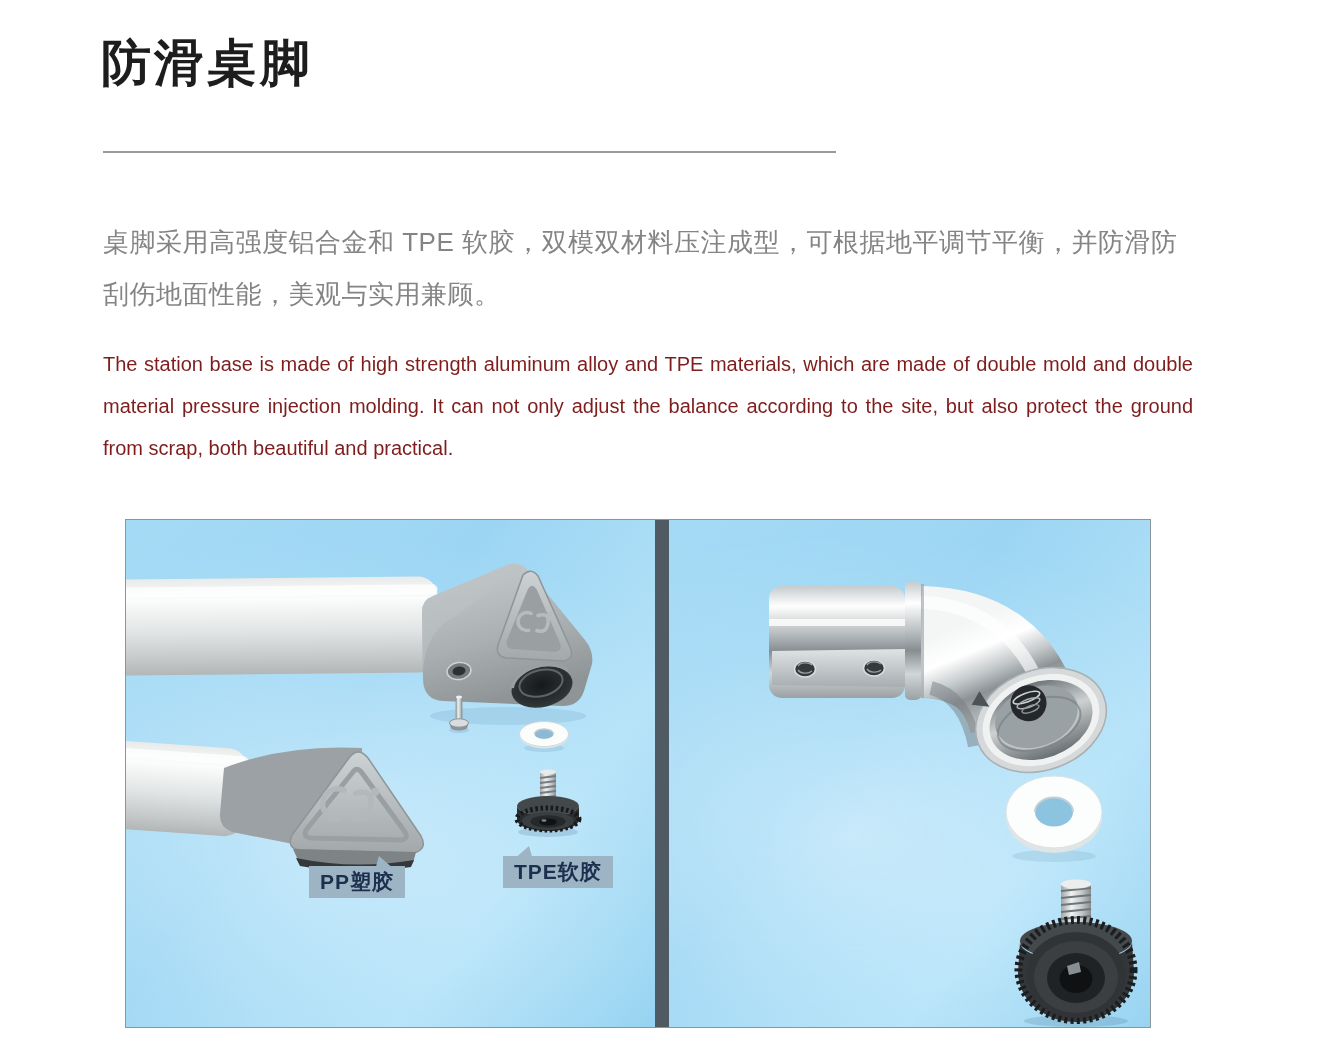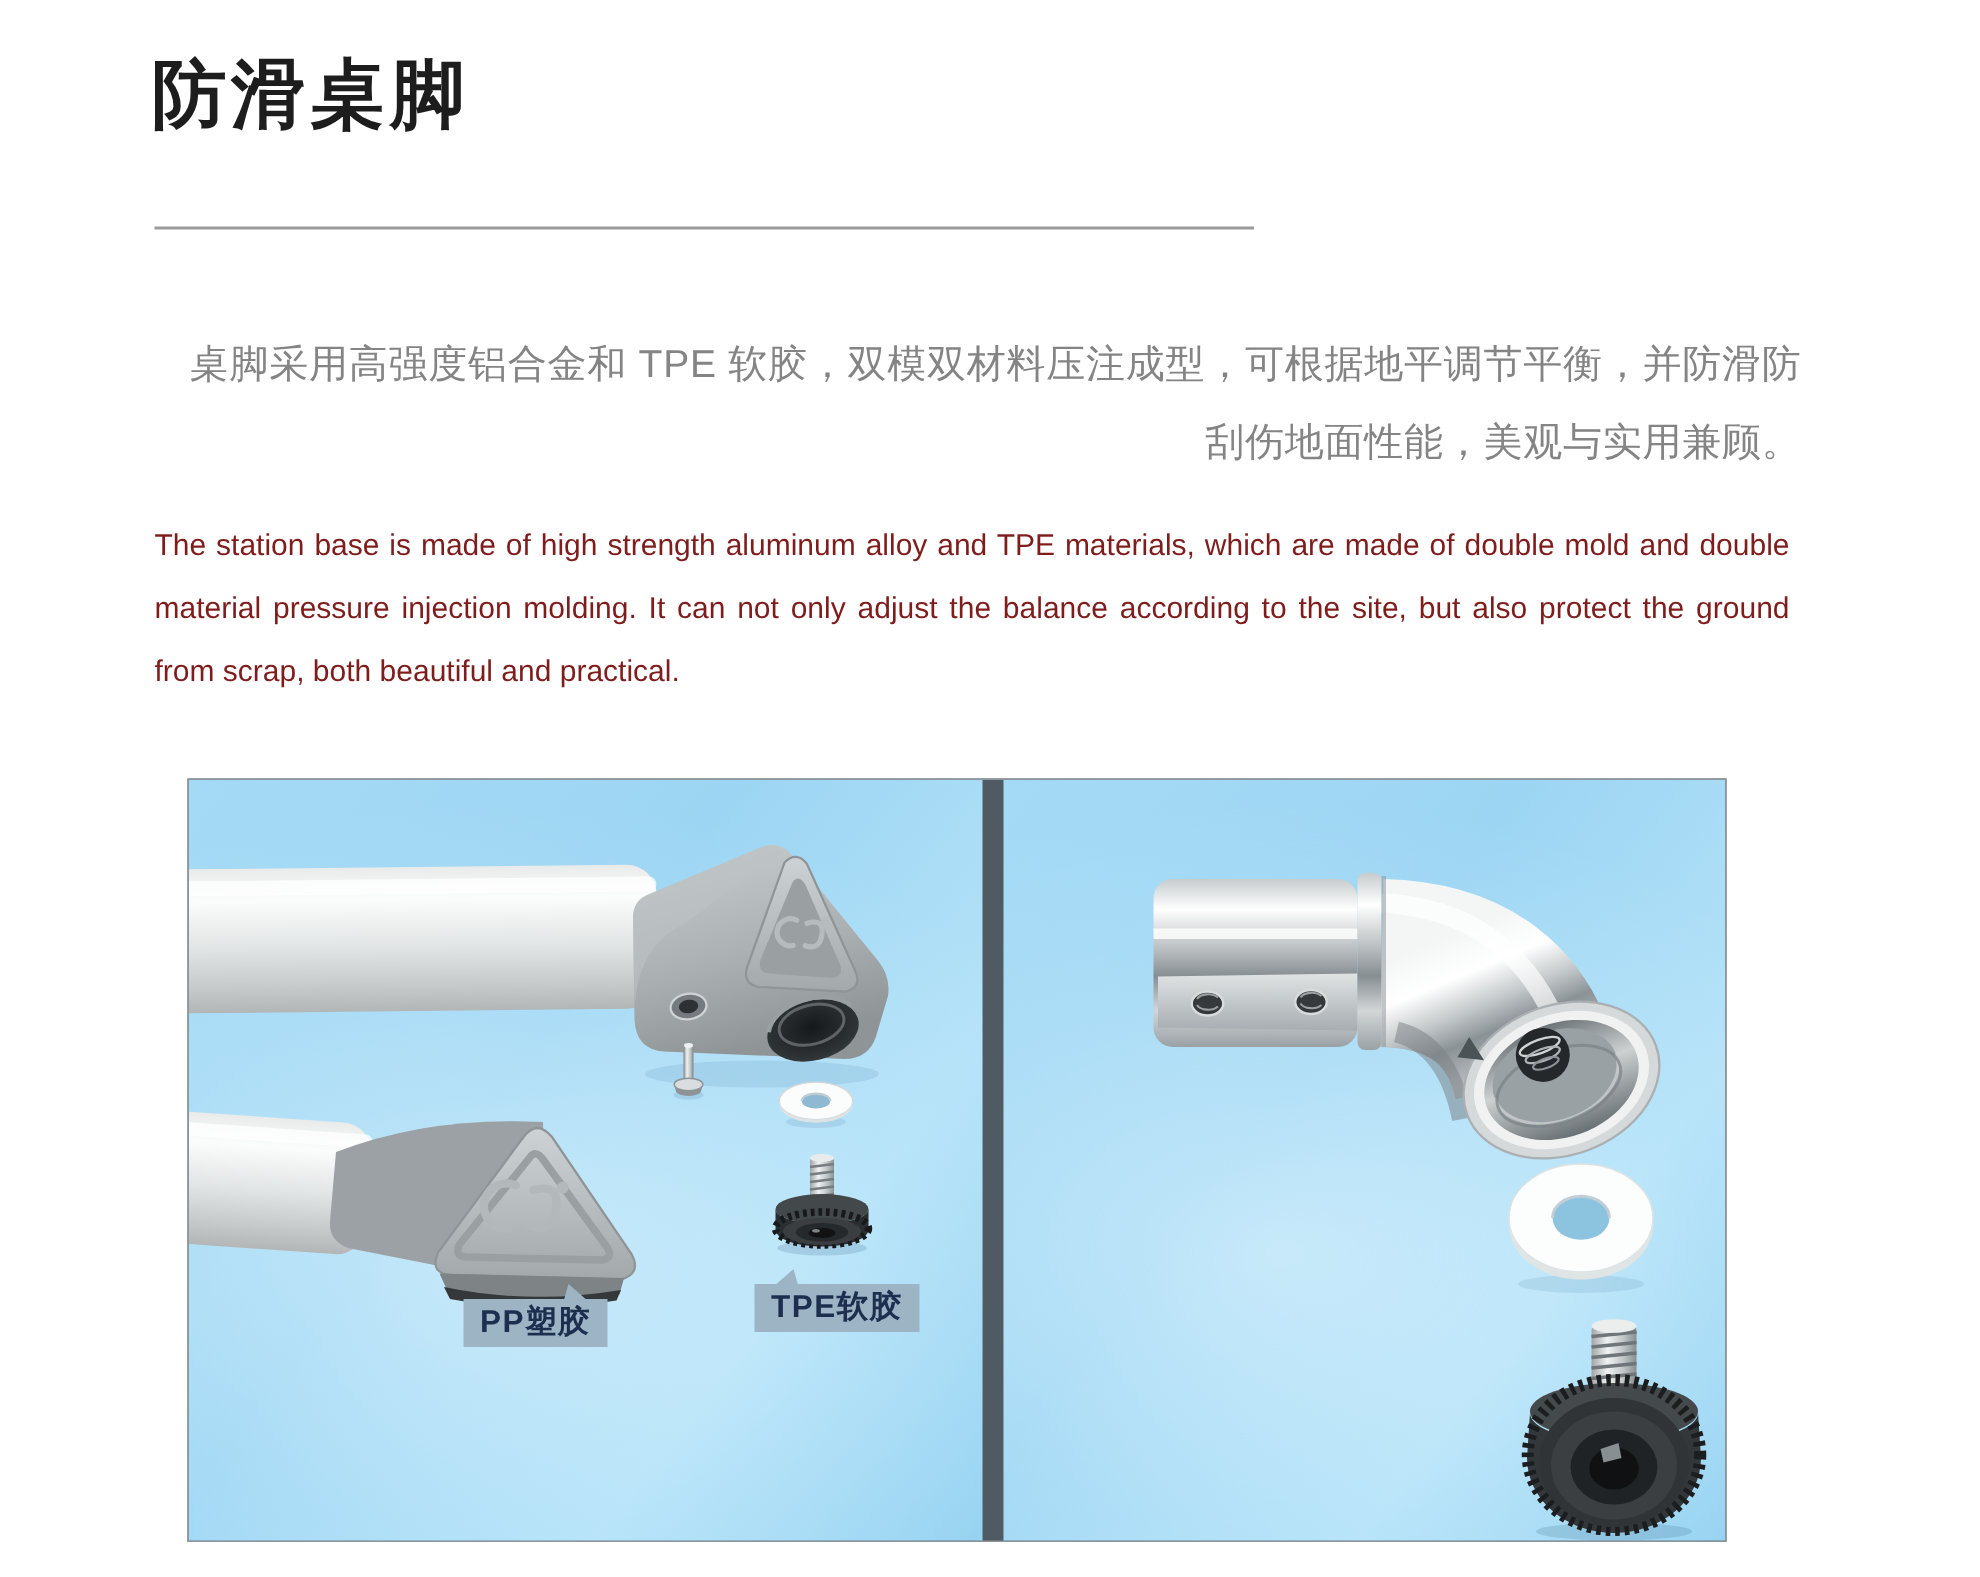--- a/index.html
+++ b/index.html
@@ -10,21 +10,21 @@
   .page-title{
     position:absolute;left:101px;top:30px;margin:0;
     font-size:50px;font-weight:900;color:#1d1d1d;letter-spacing:3px;
   }
   .title-rule{
     position:absolute;left:103px;top:151px;width:733px;height:2px;
     background:#9b9b9b;border:none;margin:0;
   }
   .para-zh{
     position:absolute;left:103px;top:216px;width:1098px;margin:0;
-    font-size:26px;line-height:52px;color:#848484;letter-spacing:0.5px;text-align:right;
+    font-size:26px;line-height:52px;color:#848484;letter-spacing:0.5px;
   }
   .para-en{
     position:absolute;left:103px;top:343px;width:1090px;margin:0;
     font-size:20px;line-height:42px;color:#7f1d1d;
     text-align:justify;
   }
   .figure{
     position:absolute;left:125px;top:519px;width:1026px;height:509px;
     border:1px solid #8a959c;background:#4f5a63;box-sizing:border-box;
     display:flex;

